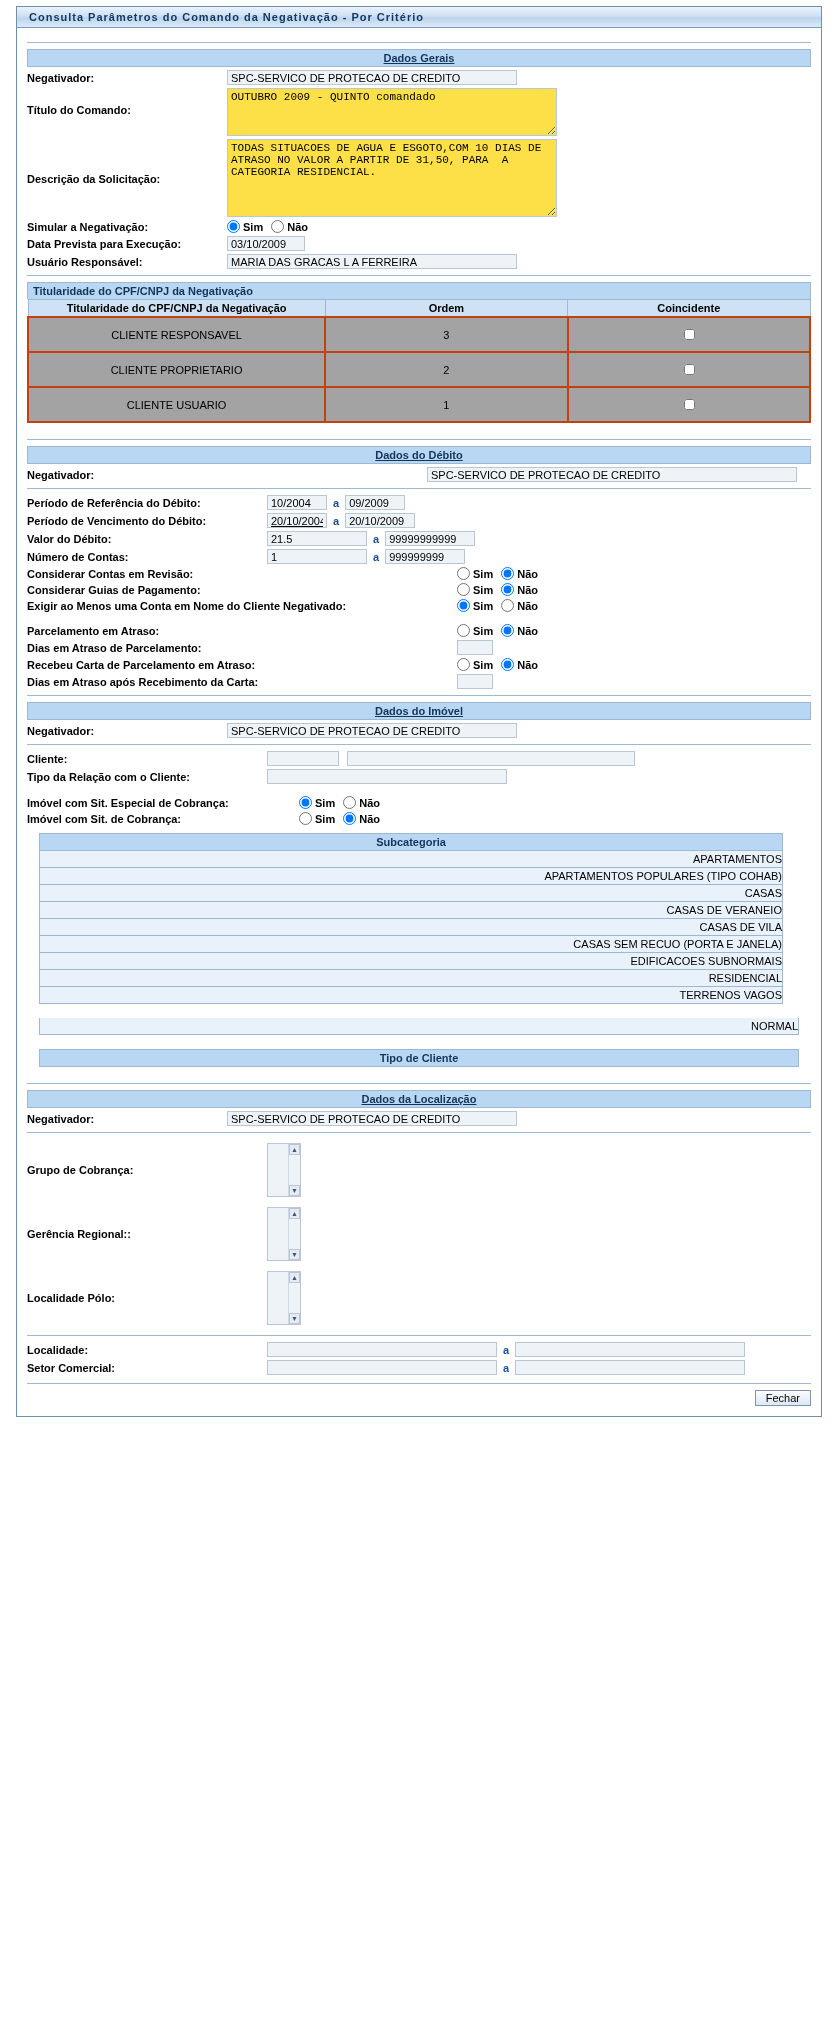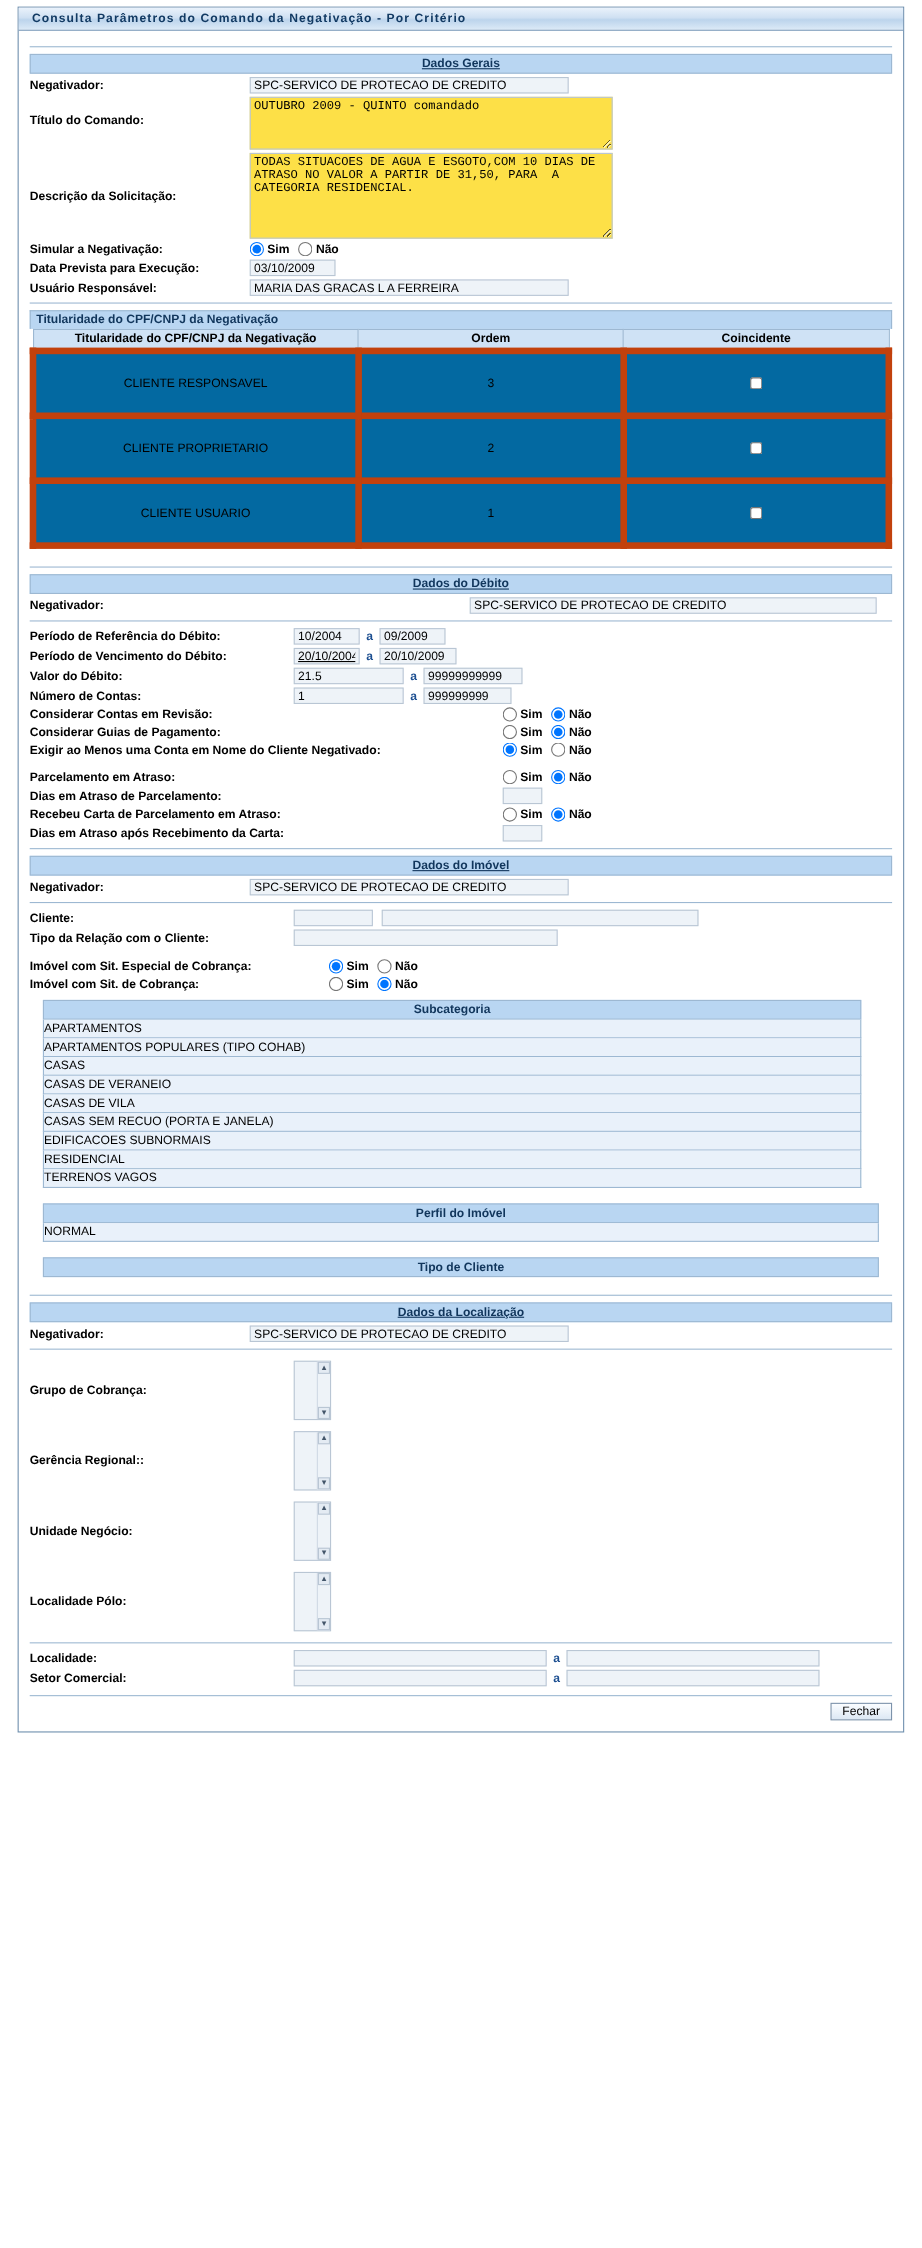--- a/index.html
+++ b/index.html
@@ -91,38 +91,38 @@
     font-size:11px;
   }
   table.grid th{
     background:#cfe2f5;
     border:1px solid #9db8d2;
     font-weight:bold;
     padding:2px 0;
     text-align:center;
   }
   table.grid td{
-    border:6px solid #c2410c;
-    background:#0369a1;
-    padding:18px 0;
+    border:2px solid #c2410c;
+    background:#a3a3a3;
+    padding:8px 0;
     text-align:center;
   }
   .tbl-title{
     background:#b9d6f2;
     border:1px solid #9db8d2;
     border-bottom:none;
     font-weight:bold;
     padding:2px 5px;
     font-size:11px;
     color:#11365c;
   }
   .listbox{
     border:1px solid #9db8d2;
     background:#e9f1fa;
-    text-align:left;
+    text-align:right;
     font-size:11px;
     padding:2px 0;
     border-top:none;
   }
   .listhead{
     background:#b9d6f2;
     border:1px solid #9db8d2;
     text-align:center;
     font-weight:bold;
     font-size:11px;
@@ -434,21 +434,20 @@
         <div class="listbox">CASAS</div>
         <div class="listbox">CASAS DE VERANEIO</div>
         <div class="listbox">CASAS DE VILA</div>
         <div class="listbox">CASAS SEM RECUO (PORTA E JANELA)</div>
         <div class="listbox">EDIFICACOES SUBNORMAIS</div>
         <div class="listbox">RESIDENCIAL</div>
         <div class="listbox">TERRENOS VAGOS</div>
       </div>
 
       <div class="list-wrap" style="margin:14px 12px 0 12px">
-        <div class="listhead">Perfil do Imóvel</div>
         <div class="listbox">NORMAL</div>
       </div>
 
       <div class="list-wrap" style="margin:14px 12px 0 12px">
         <div class="listhead">Tipo de Cliente</div>
       </div>
 
       <div class="mid-gap"></div>
       <div class="sep"></div>
 
@@ -474,28 +473,20 @@
 
       <div class="row" style="margin:10px 0">
         <div class="lbl lbl-w3">Gerência Regional::</div>
         <div class="scrollsel">
           <div class="bar"></div>
           <div class="arrow up">▲</div>
           <div class="arrow dn">▼</div>
         </div>
       </div>
 
-      <div class="row" style="margin:10px 0">
-        <div class="lbl lbl-w3">Unidade Negócio:</div>
-        <div class="scrollsel">
-          <div class="bar"></div>
-          <div class="arrow up">▲</div>
-          <div class="arrow dn">▼</div>
-        </div>
-      </div>
 
       <div class="row" style="margin:10px 0">
         <div class="lbl lbl-w3">Localidade Pólo:</div>
         <div class="scrollsel">
           <div class="bar"></div>
           <div class="arrow up">▲</div>
           <div class="arrow dn">▼</div>
         </div>
       </div>
 

